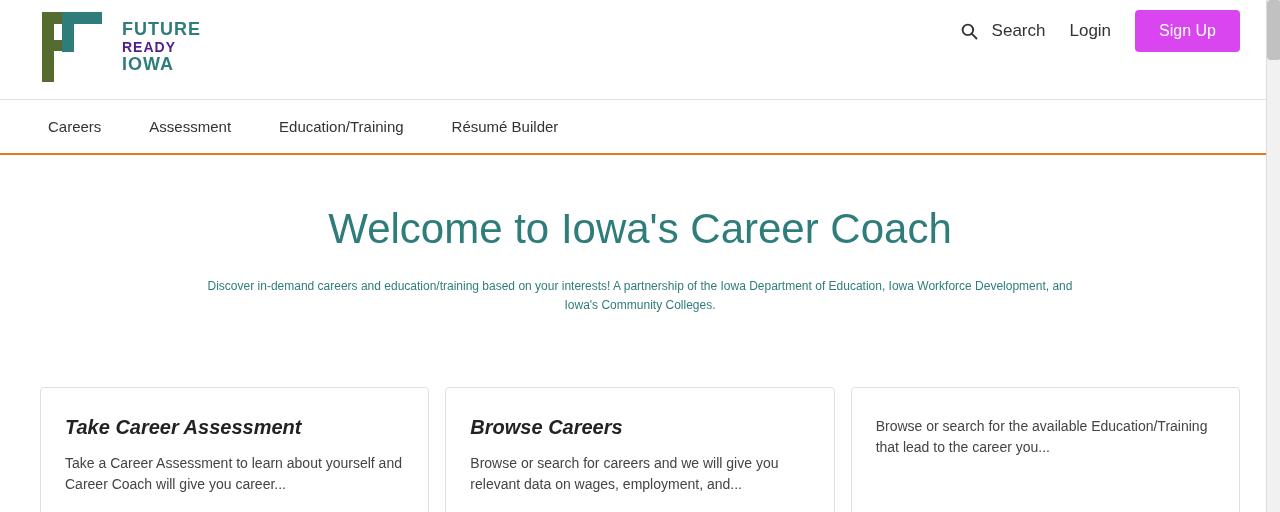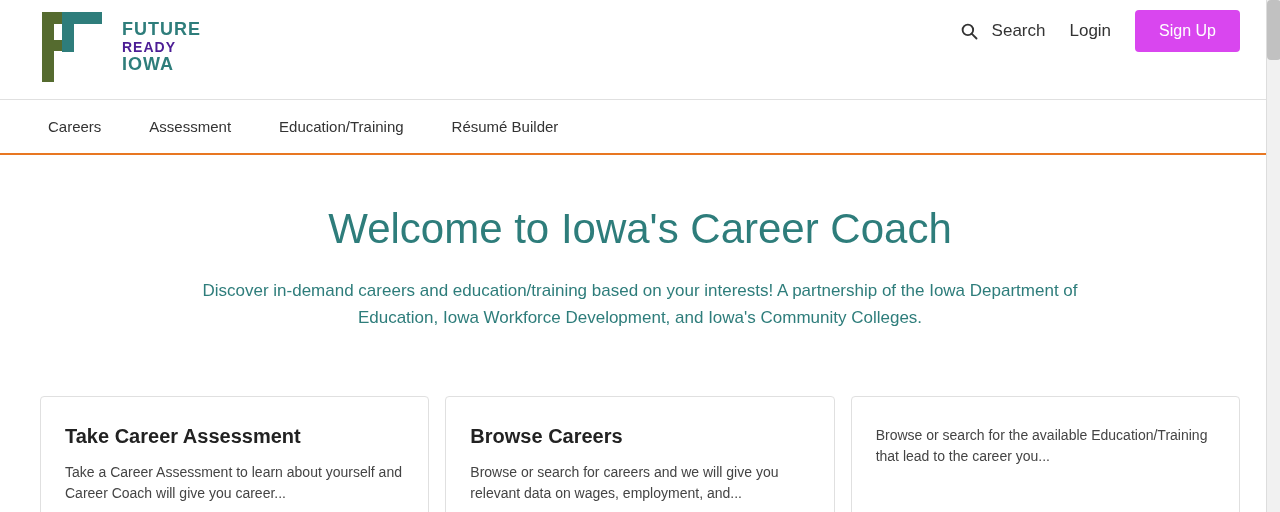--- a/index.html
+++ b/index.html
@@ -114,24 +114,24 @@
       text-align: center;
       padding: 50px 28px 30px;
     }
     .hero-title {
       font-size: 42px;
       color: #2e7d7b;
       font-weight: 400;
       margin-bottom: 24px;
     }
     .hero-subtitle {
-      font-size: 17px;
+      font-size: 12px;
       color: #2e7d7b;
       max-width: 900px;
-      margin: 5px auto;
+      margin: 12px auto;
       line-height: 1.6;
     }
     
     .cards-section {
       display: flex;
       gap: 0;
       padding: 30px 40px 0;
       justify-content: space-between;
     }
     .card {
@@ -146,20 +146,21 @@
       margin-left: 0;
     }
     .card:last-child {
       margin-right: 0;
     }
     .card-title {
       font-size: 20px;
       font-weight: bold;
       color: #222;
       margin-bottom: 14px;
+      font-style: italic;
     }
     .card-text {
       font-size: 14px;
       color: #444;
       line-height: 1.5;
     }
     
     .scrollbar {
       position: fixed;
       right: 0;

